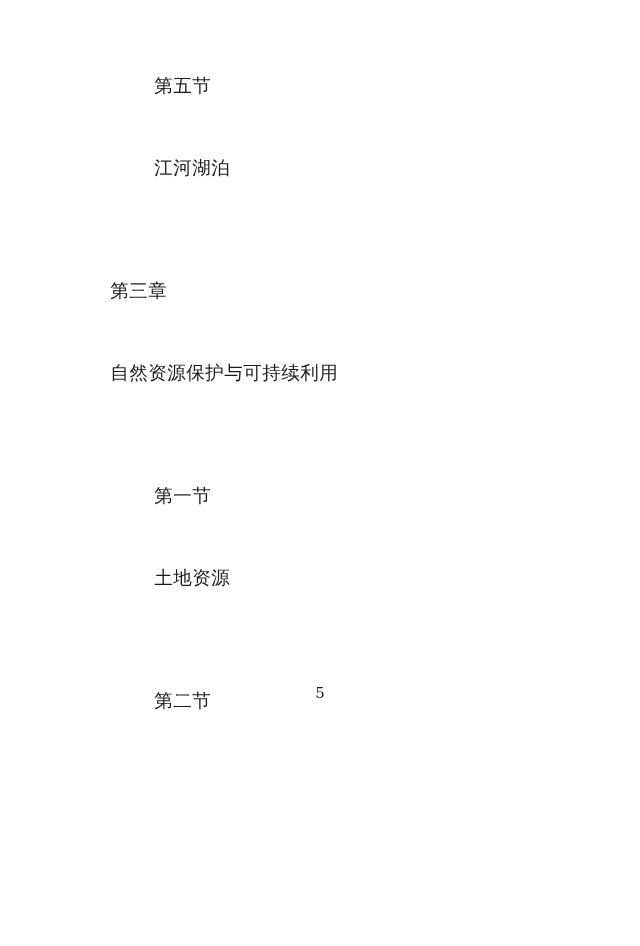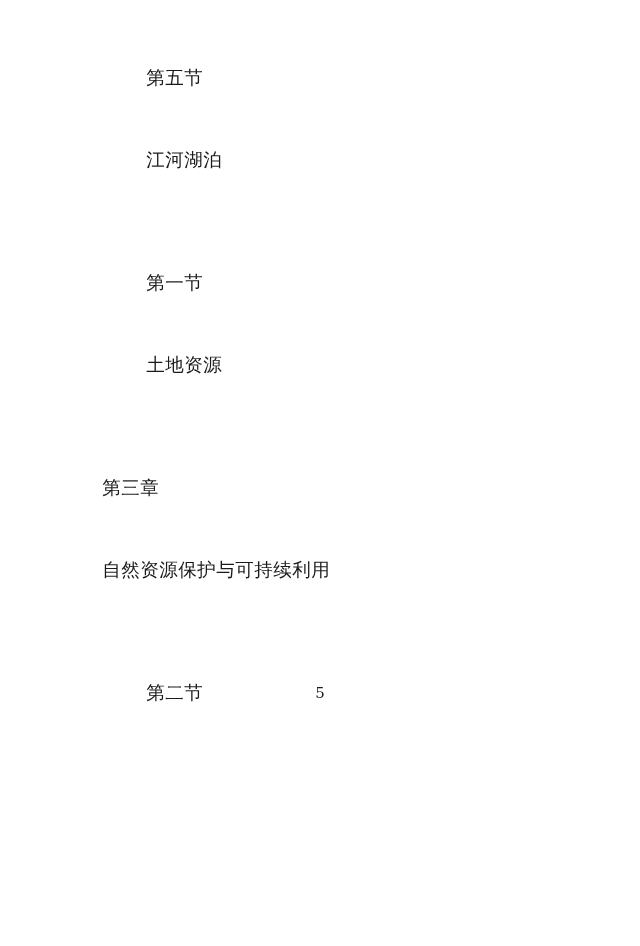--- a/index.html
+++ b/index.html
@@ -13,21 +13,21 @@
     font-family: "DejaVu Serif", "Liberation Serif", serif;
     color: #1a1a1a;
     position: relative;
     overflow: hidden;
   }
   .page {
     width: 640px;
     height: 718px;
     position: relative;
     box-sizing: border-box;
-    padding: 8px;
+    padding: 16px;
   }
   .toc {
     padding-top: 8px;
   }
   .entry {
     font-size: 18.5px;
     line-height: 41px;
     white-space: pre;
     letter-spacing: 0.5px;
   }
@@ -60,30 +60,30 @@
 <div class="page">
   <div class="toc">
 
     <div class="entry lvl-jie">
       <span class="label">第五节</span>
       <span class="gap">　　</span>
       <span class="title">江河湖泊</span>
     </div>
 
 
+    <div class="entry lvl-zhang">
+      <span class="label">第三章</span>
+      <span class="gap">　　</span>
+      <span class="title">自然资源保护与可持续利用</span>
+    </div>
+
     <div class="entry lvl-jie">
       <span class="label">第一节</span>
       <span class="gap">　　</span>
       <span class="title">土地资源</span>
-    </div>
-
-    <div class="entry lvl-zhang">
-      <span class="label">第三章</span>
-      <span class="gap">　　</span>
-      <span class="title">自然资源保护与可持续利用</span>
     </div>
 
     <div class="entry lvl-jie">
       <span class="label">第二节</span>
       <span class="gap">　　</span>
       
     </div>
 
   </div>
 

